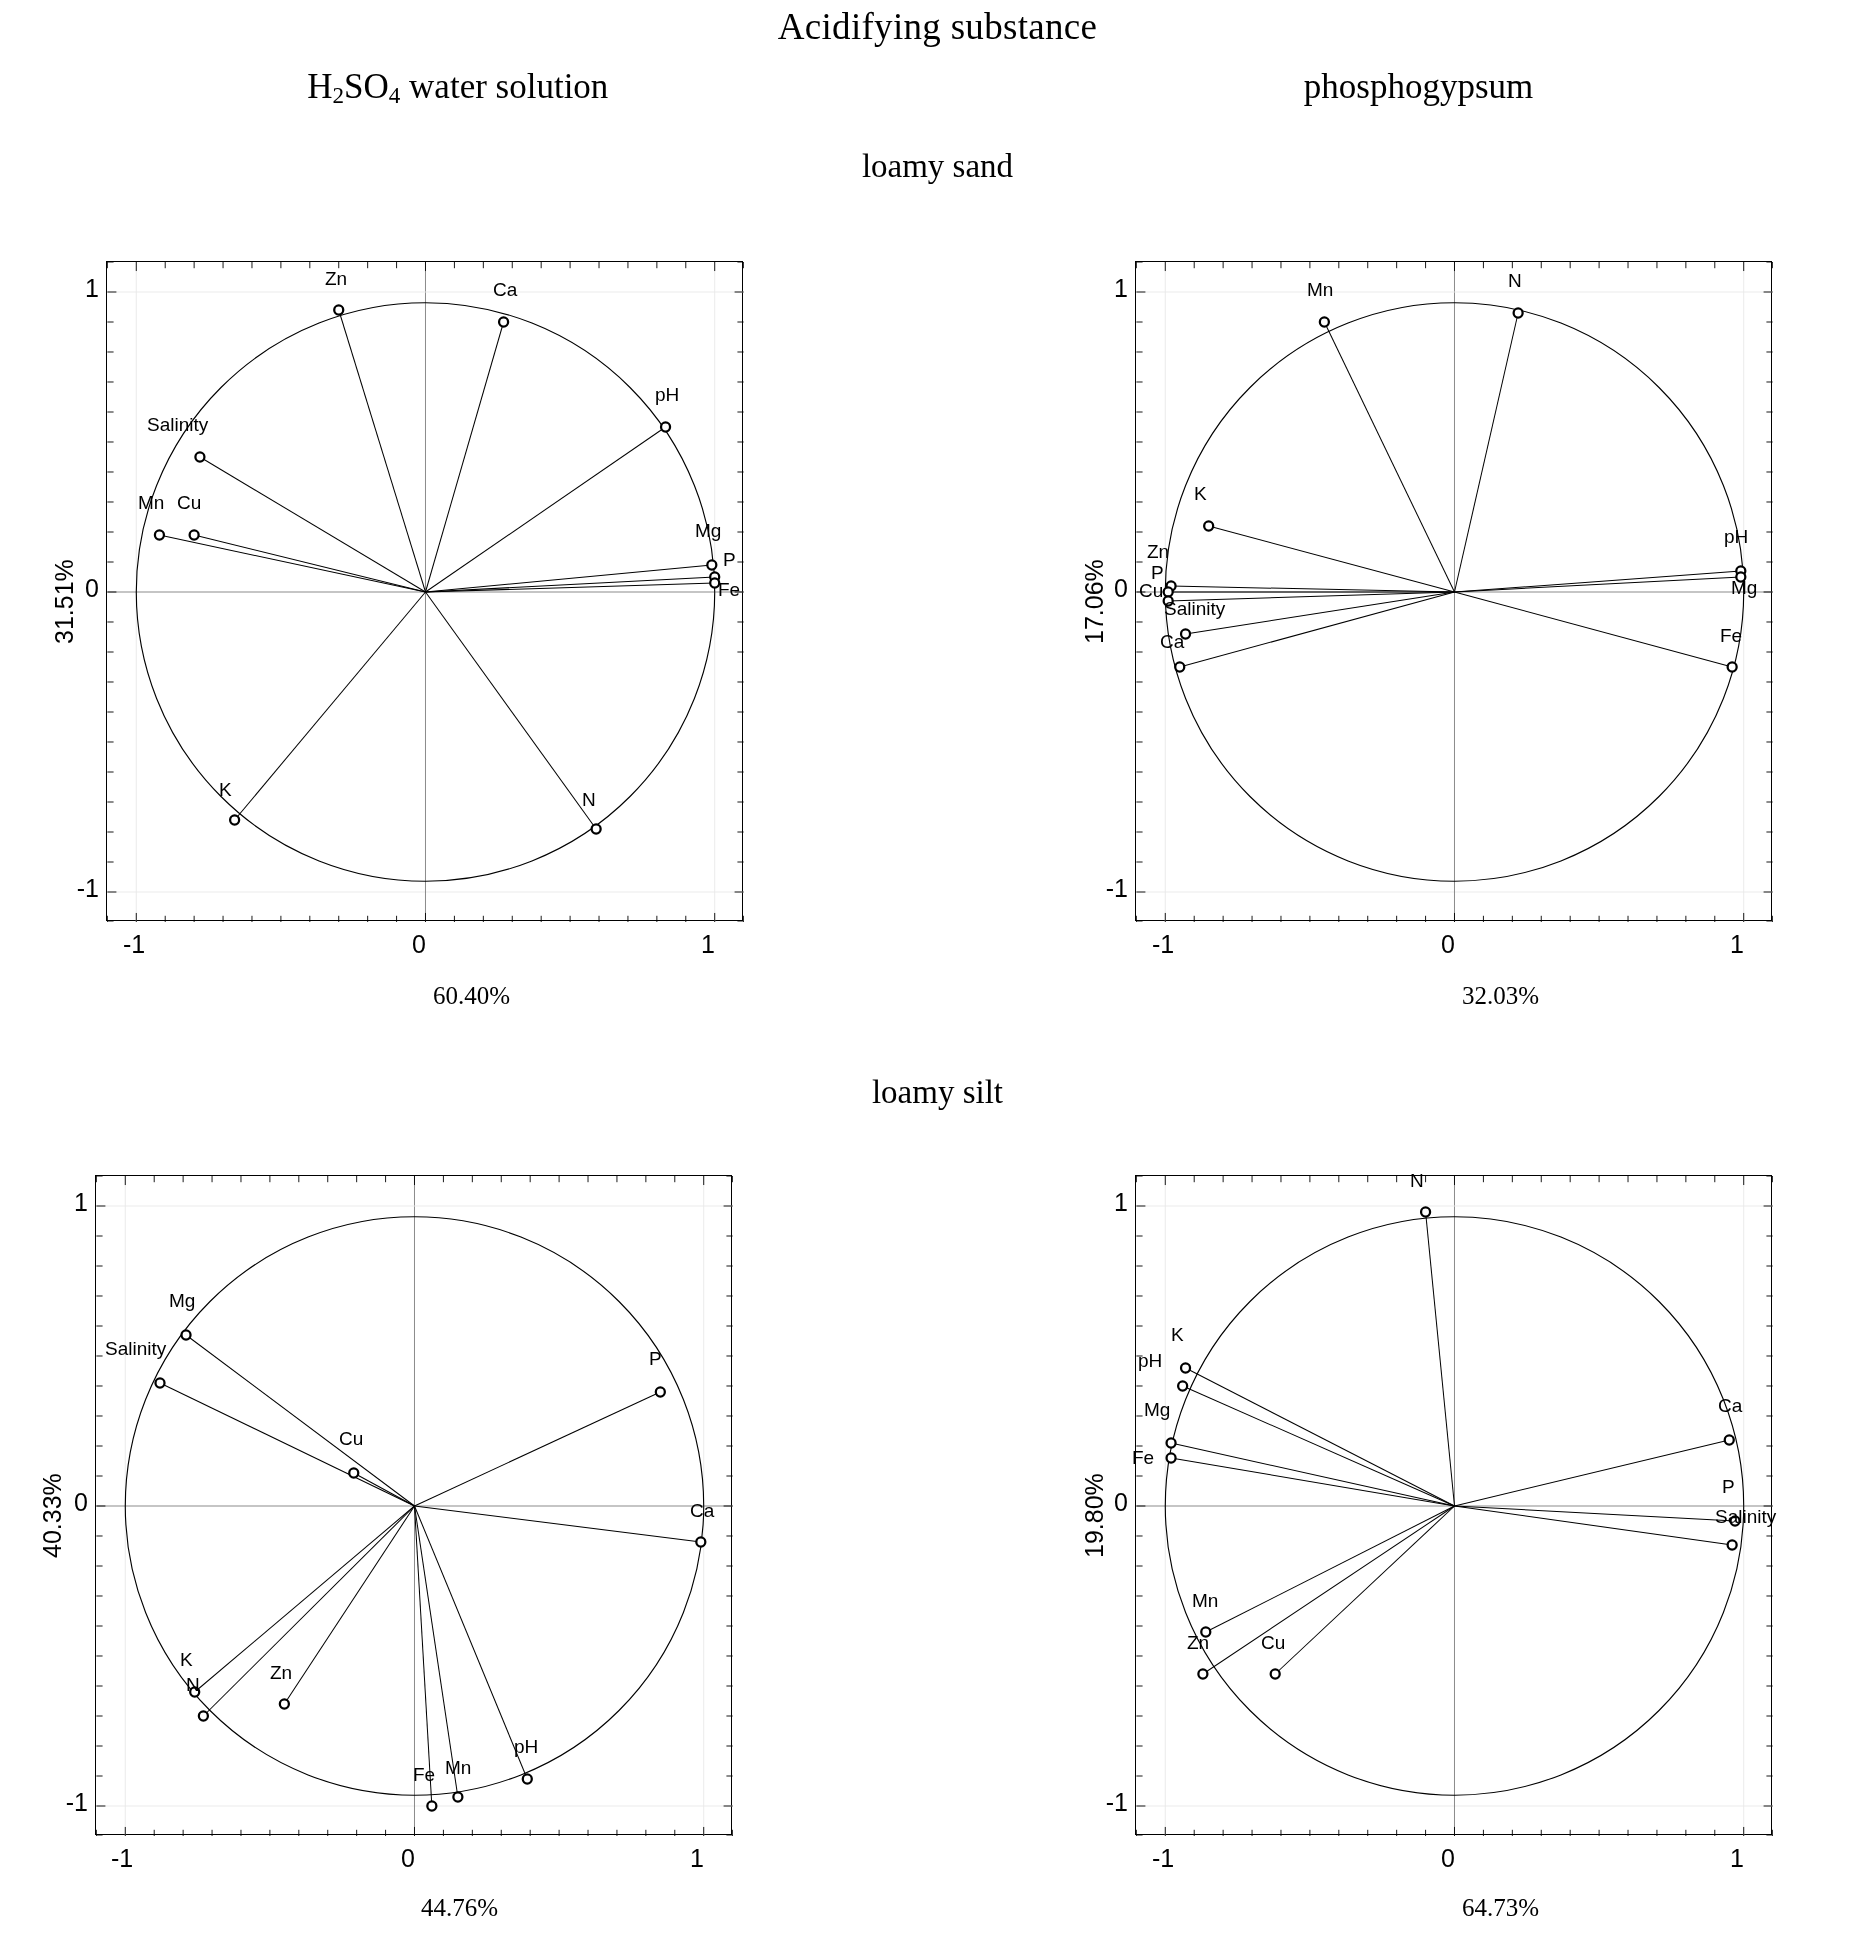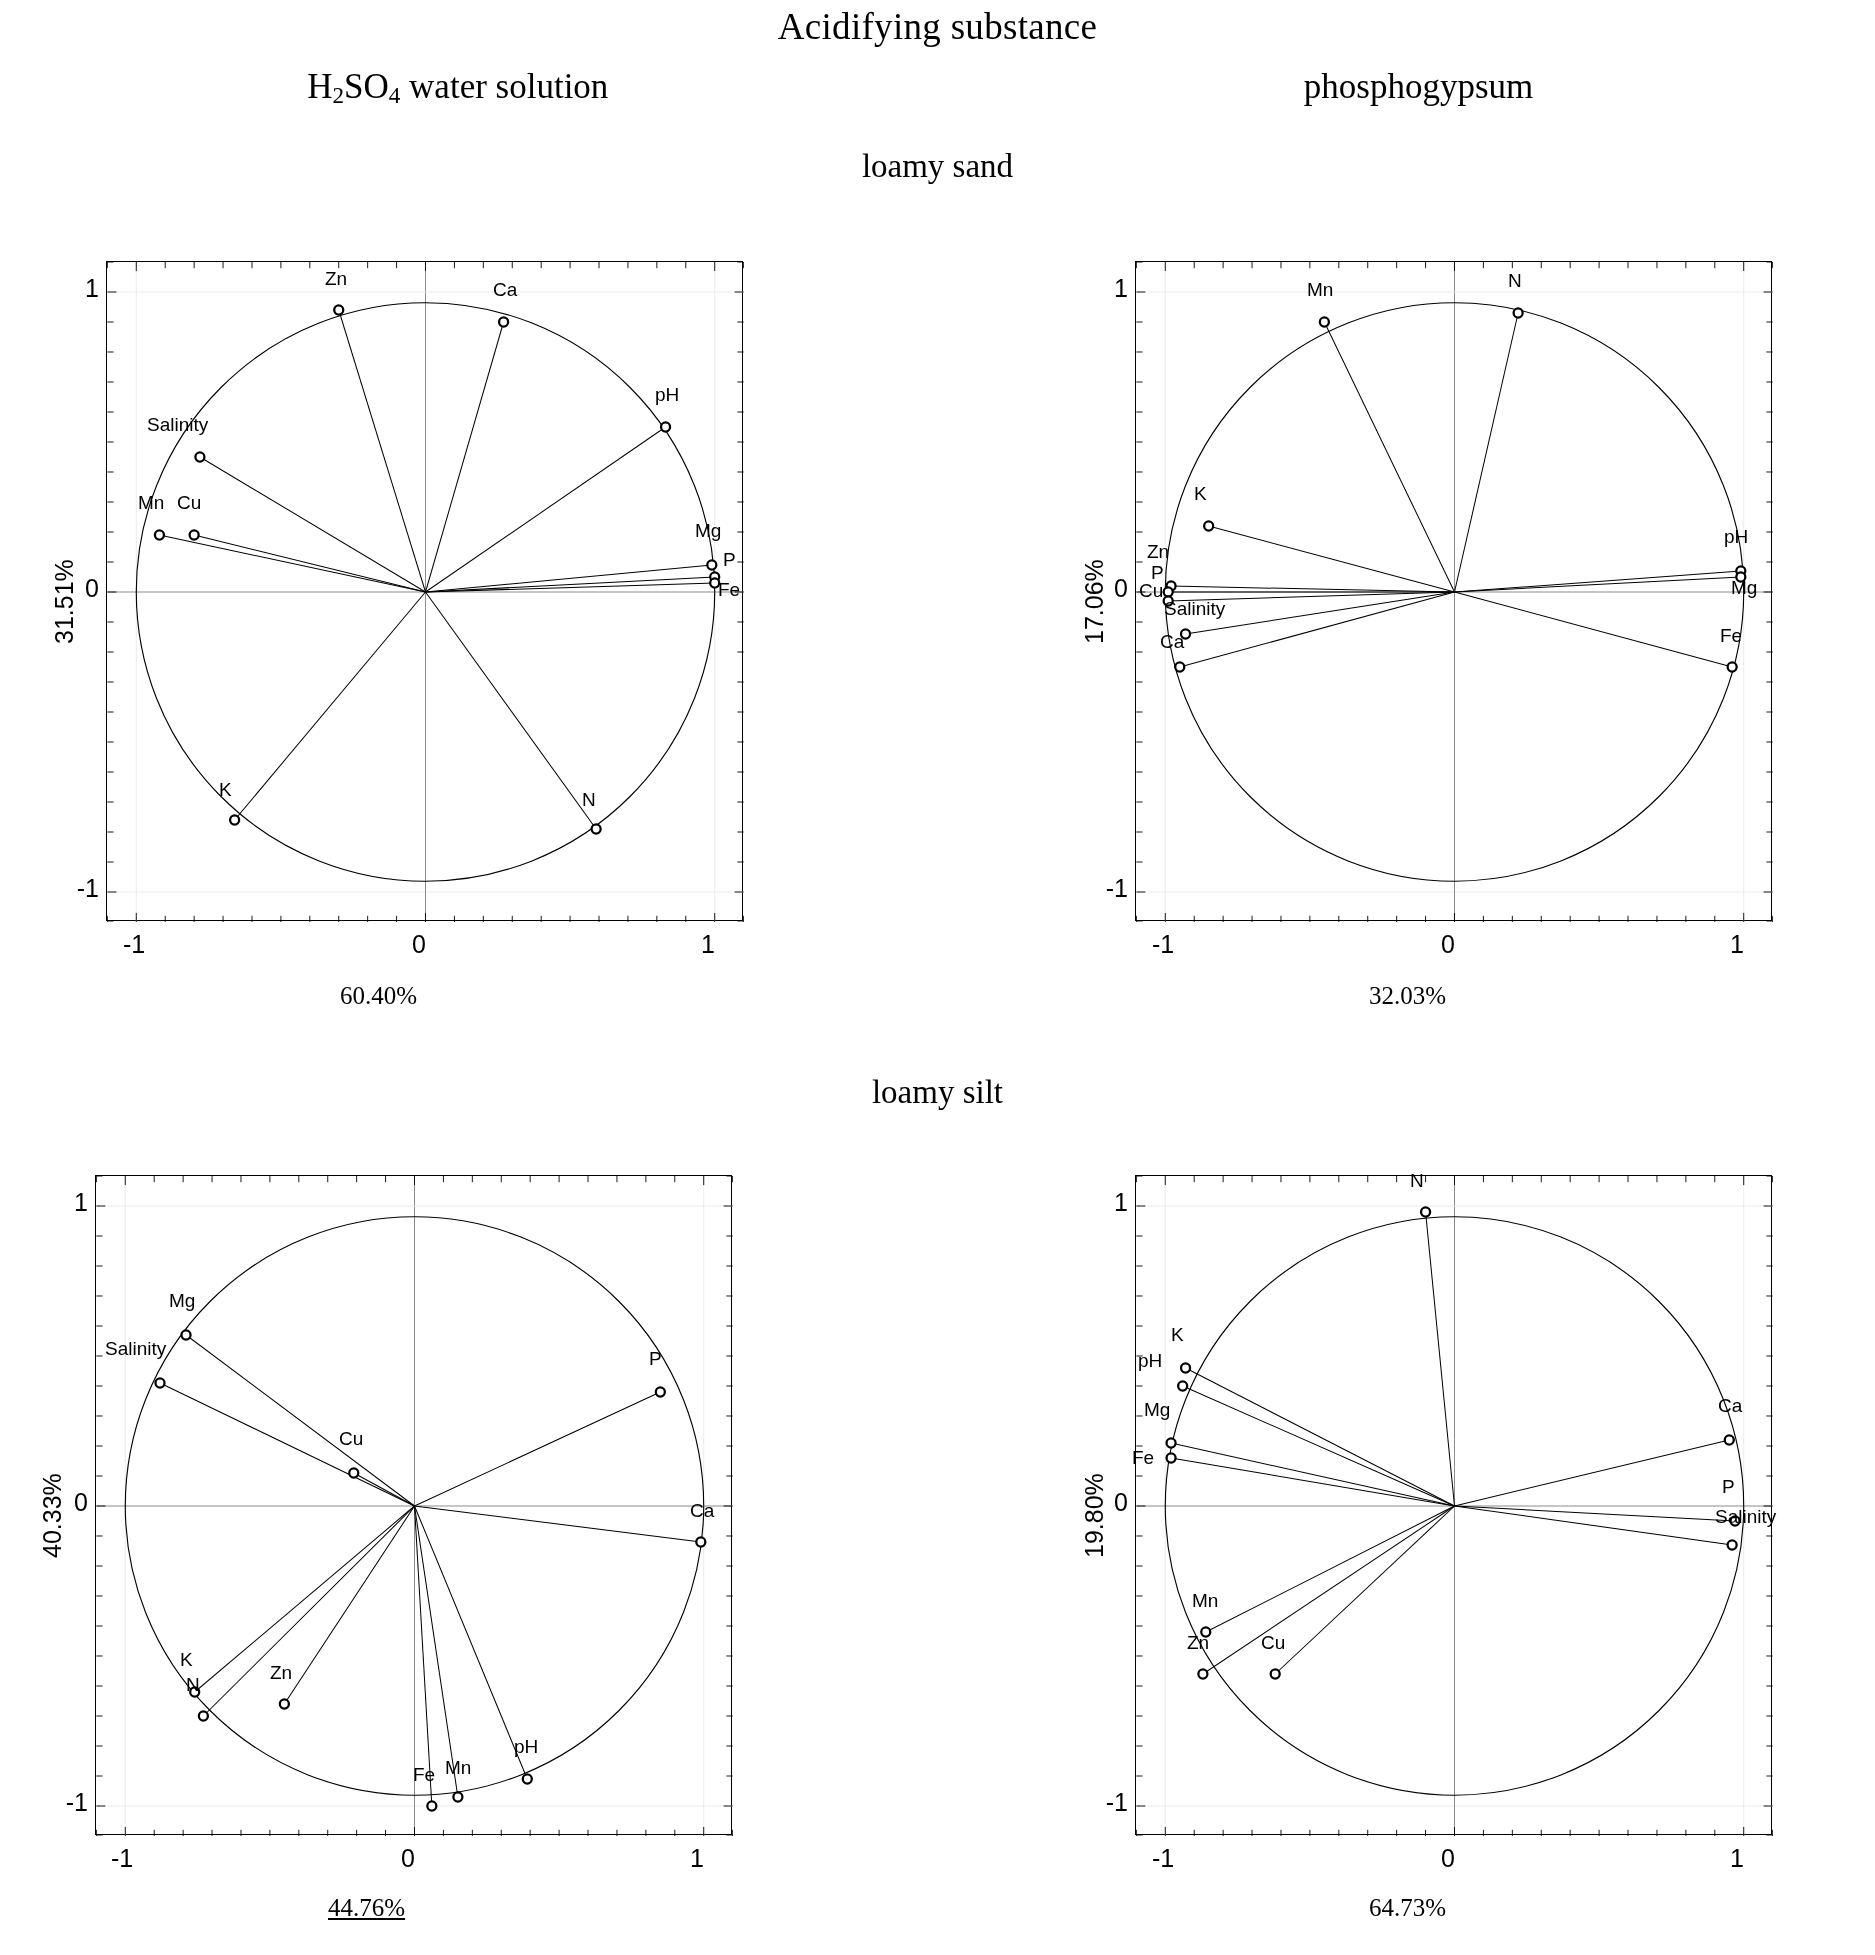--- a/index.html
+++ b/index.html
@@ -24,21 +24,21 @@
     position:absolute;width:1875px;left:0;text-align:center;
     font-size:33px;font-family:"Liberation Serif",serif;
   }
   .panel{position:absolute;}
   .plotframe{
     position:absolute;border:1.1px solid #000;box-sizing:border-box;
     background:#ffffff;
   }
   .pct-x{
     position:absolute;font-size:25px;font-family:"Liberation Serif",serif;
-    text-align:left;white-space:nowrap;
+    text-align:right;white-space:nowrap;
   }
   .pct-y{
     position:absolute;font-size:25px;font-family:"Liberation Sans",sans-serif;
     white-space:nowrap;transform-origin:left top;transform:rotate(-90deg);
   }
   .tick-lbl{
     position:absolute;font-size:25px;font-family:"Liberation Sans",sans-serif;
     white-space:nowrap;
   }
   .var-lbl{
@@ -489,21 +489,21 @@
       <div class="var-lbl" style="left: 186px; top: 1675px;">N</div>
       <div class="var-lbl" style="left: 413px; top: 1765px;">Fe</div>
       <div class="var-lbl" style="left: 445px; top: 1758px;">Mn</div>
       <div class="var-lbl" style="left: 514px; top: 1737px;">pH</div>
       <div class="tick-lbl" style="left: 111px; top: 1844px;">-1</div>
       <div class="tick-lbl" style="left: 401px; top: 1844px;">0</div>
       <div class="tick-lbl" style="left: 690px; top: 1844px;">1</div>
       <div class="tick-lbl" style="left: 59px; top: 1188px; text-align: right; width: 29px;">1</div>
       <div class="tick-lbl" style="left: 59px; top: 1488px; text-align: right; width: 29px;">0</div>
       <div class="tick-lbl" style="left: 59px; top: 1788px; text-align: right; width: 29px;">-1</div>
-      <div class="pct-x" style="left: 328px; top: 1894px; width: 170px; text-decoration: underline;">44.76%</div>
+      <div class="pct-x" style="left: 328px; top: 1894px; width: 170px;">44.76%</div>
       <div class="pct-y" style="left: 38px; top: 1558px;">40.33%</div>
     </div>
     <div class="panel" style="left: 0px; top: 0px; width: 1875px; height: 1955px;">
       <div class="plotframe" style="left: 1135px; top: 1175px; width: 637px; height: 660px;">
         <svg width="637" height="660" style="position: absolute; left: 0px; top: 0px;" viewBox="0 0 1126 1168">
           <line x1="51.18181818181822" y1="0" x2="51.18181818181822" y2="1168" stroke="#e9e9e9" stroke-width="1.6"></line>
           <line x1="0" y1="1114.9090909090908" x2="1126" y2="1114.9090909090908" stroke="#e9e9e9" stroke-width="1.6"></line>
           <line x1="563" y1="0" x2="563" y2="1168" stroke="#808080" stroke-width="1.6"></line>
           <line x1="0" y1="584" x2="1126" y2="584" stroke="#808080" stroke-width="1.6"></line>
           <line x1="1074.8181818181818" y1="0" x2="1074.8181818181818" y2="1168" stroke="#e9e9e9" stroke-width="1.6"></line>

